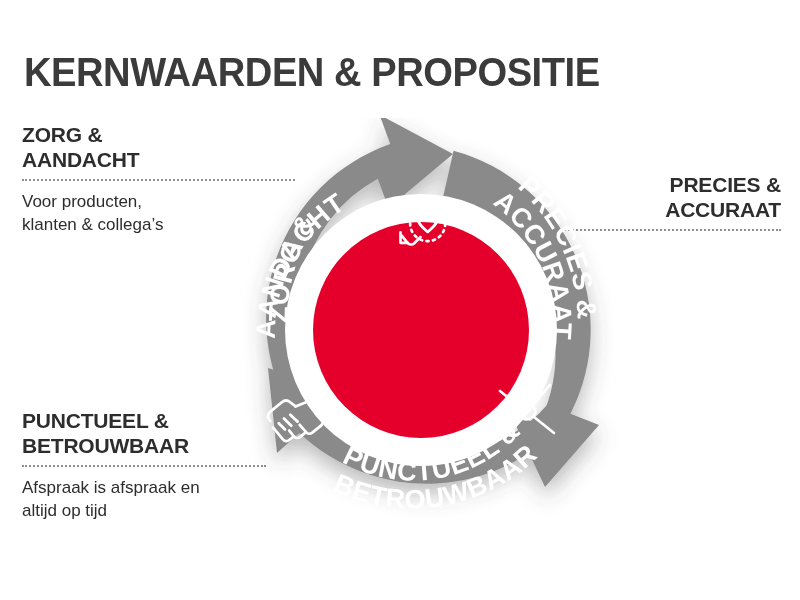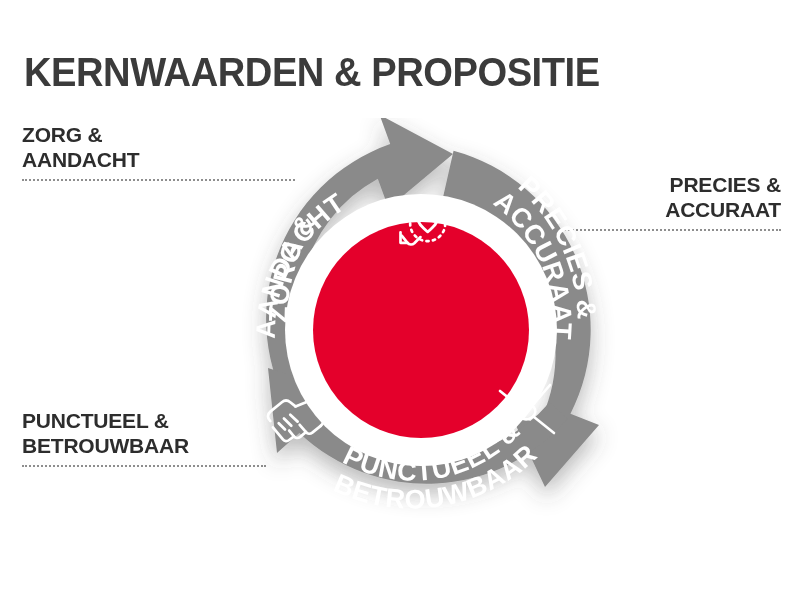--- a/index.html
+++ b/index.html
@@ -79,32 +79,36 @@
 </style>
 </head>
 <body>
 
 <div id="page-title">KERNWAARDEN &amp; PROPOSITIE</div>
 
 <div class="callout" id="callout-zorg">
   <div class="c-head">ZORG &amp;
 AANDACHT</div>
   <div class="c-rule"></div>
+  <div class="c-body">Voor producten,
+klanten &amp; collega’s</div>
 </div>
 
 <div class="callout" id="callout-precies">
   <div class="c-head">PRECIES &amp;
 ACCURAAT</div>
   <div class="c-rule"></div>
 </div>
 
 <div class="callout" id="callout-punctueel">
   <div class="c-head">PUNCTUEEL &amp;
 BETROUWBAAR</div>
   <div class="c-rule"></div>
+  <div class="c-body">Afspraak is afspraak en
+altijd op tijd</div>
 </div>
 
 <div id="cycle-diagram">
   <svg viewBox="0 0 410 430" xmlns="http://www.w3.org/2000/svg">
     <defs>
       <filter id="softshadow" x="-25%" y="-25%" width="150%" height="160%">
         <feDropShadow dx="0" dy="10" stdDeviation="11" flood-color="#4a4a4a" flood-opacity="0.38"></feDropShadow>
       </filter>
 
       <path id="pathZorg1" d="M 68.6 268.0 A 146 146 0 0 1 175.5 72.6" fill="none"></path>

